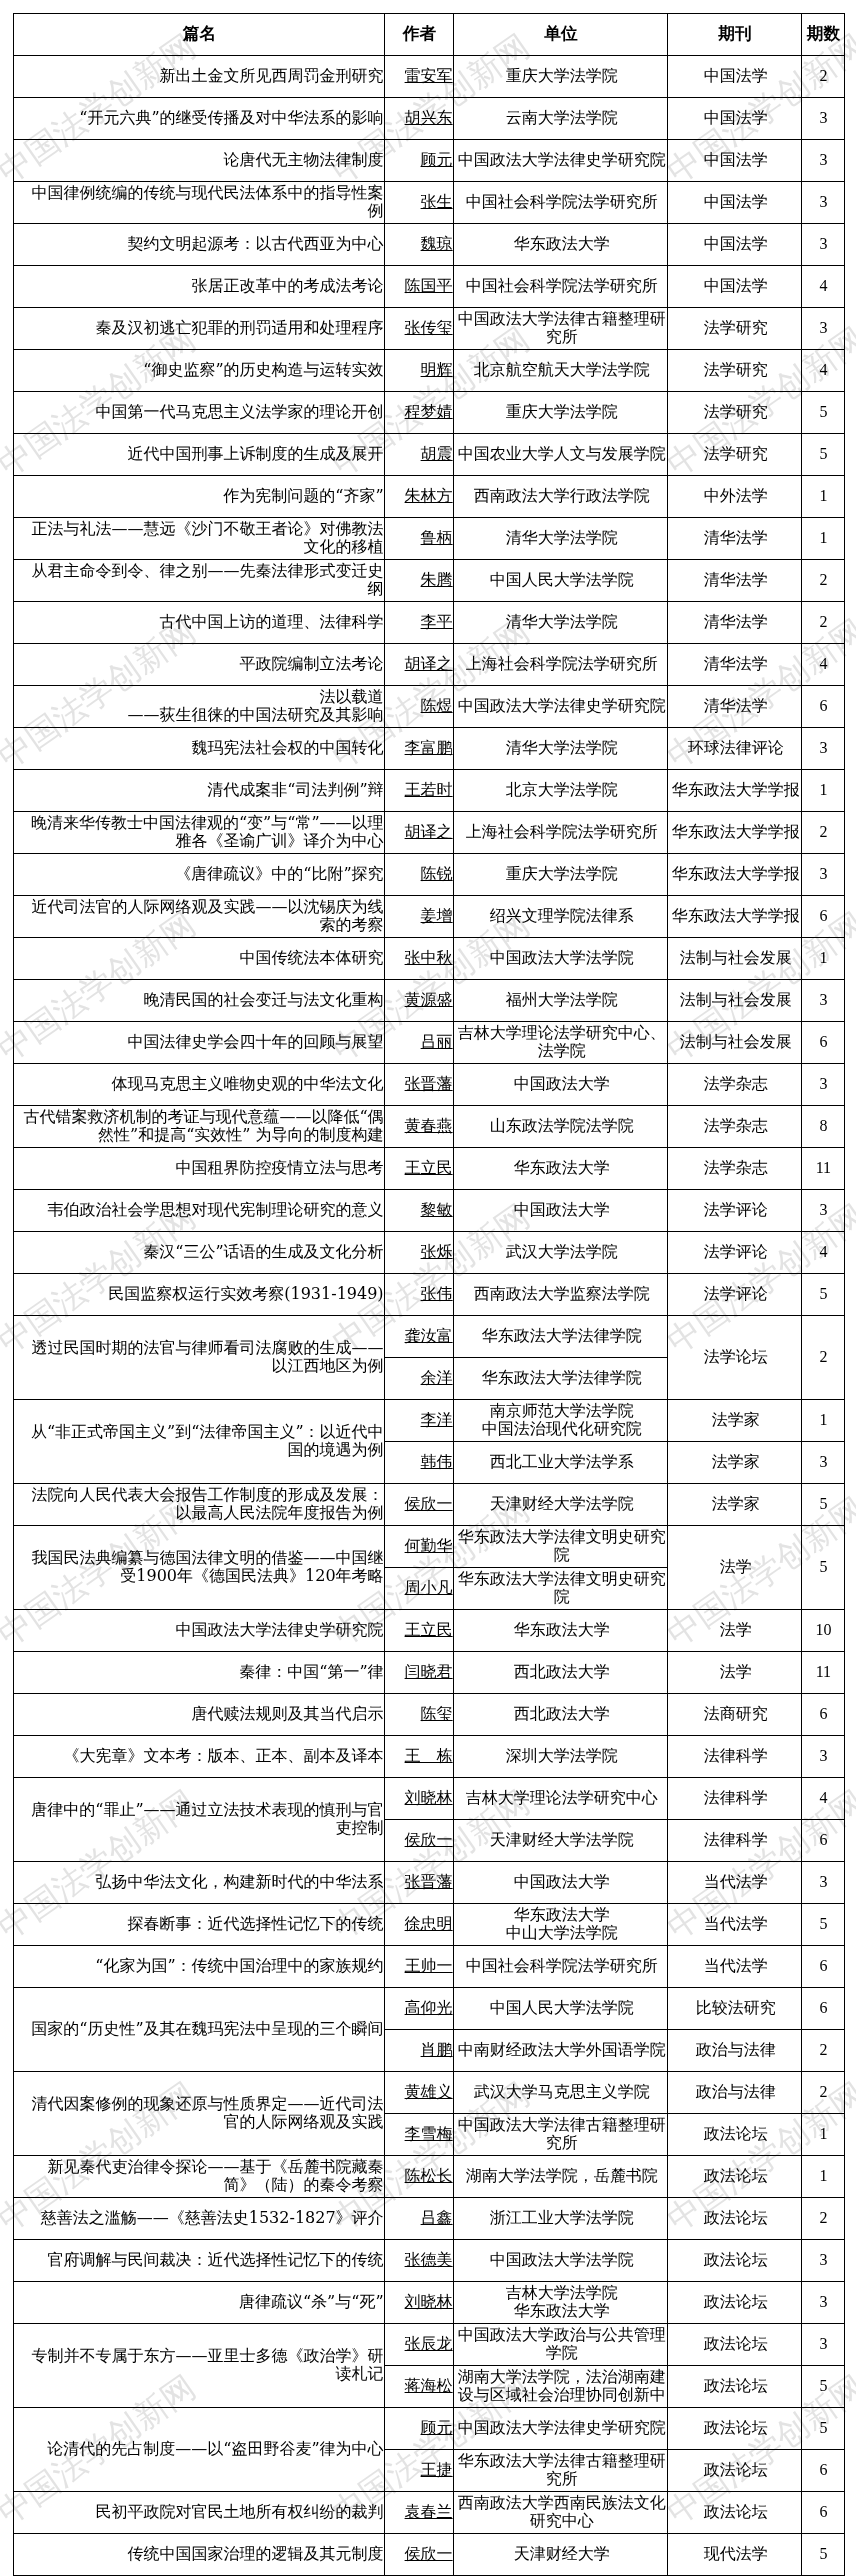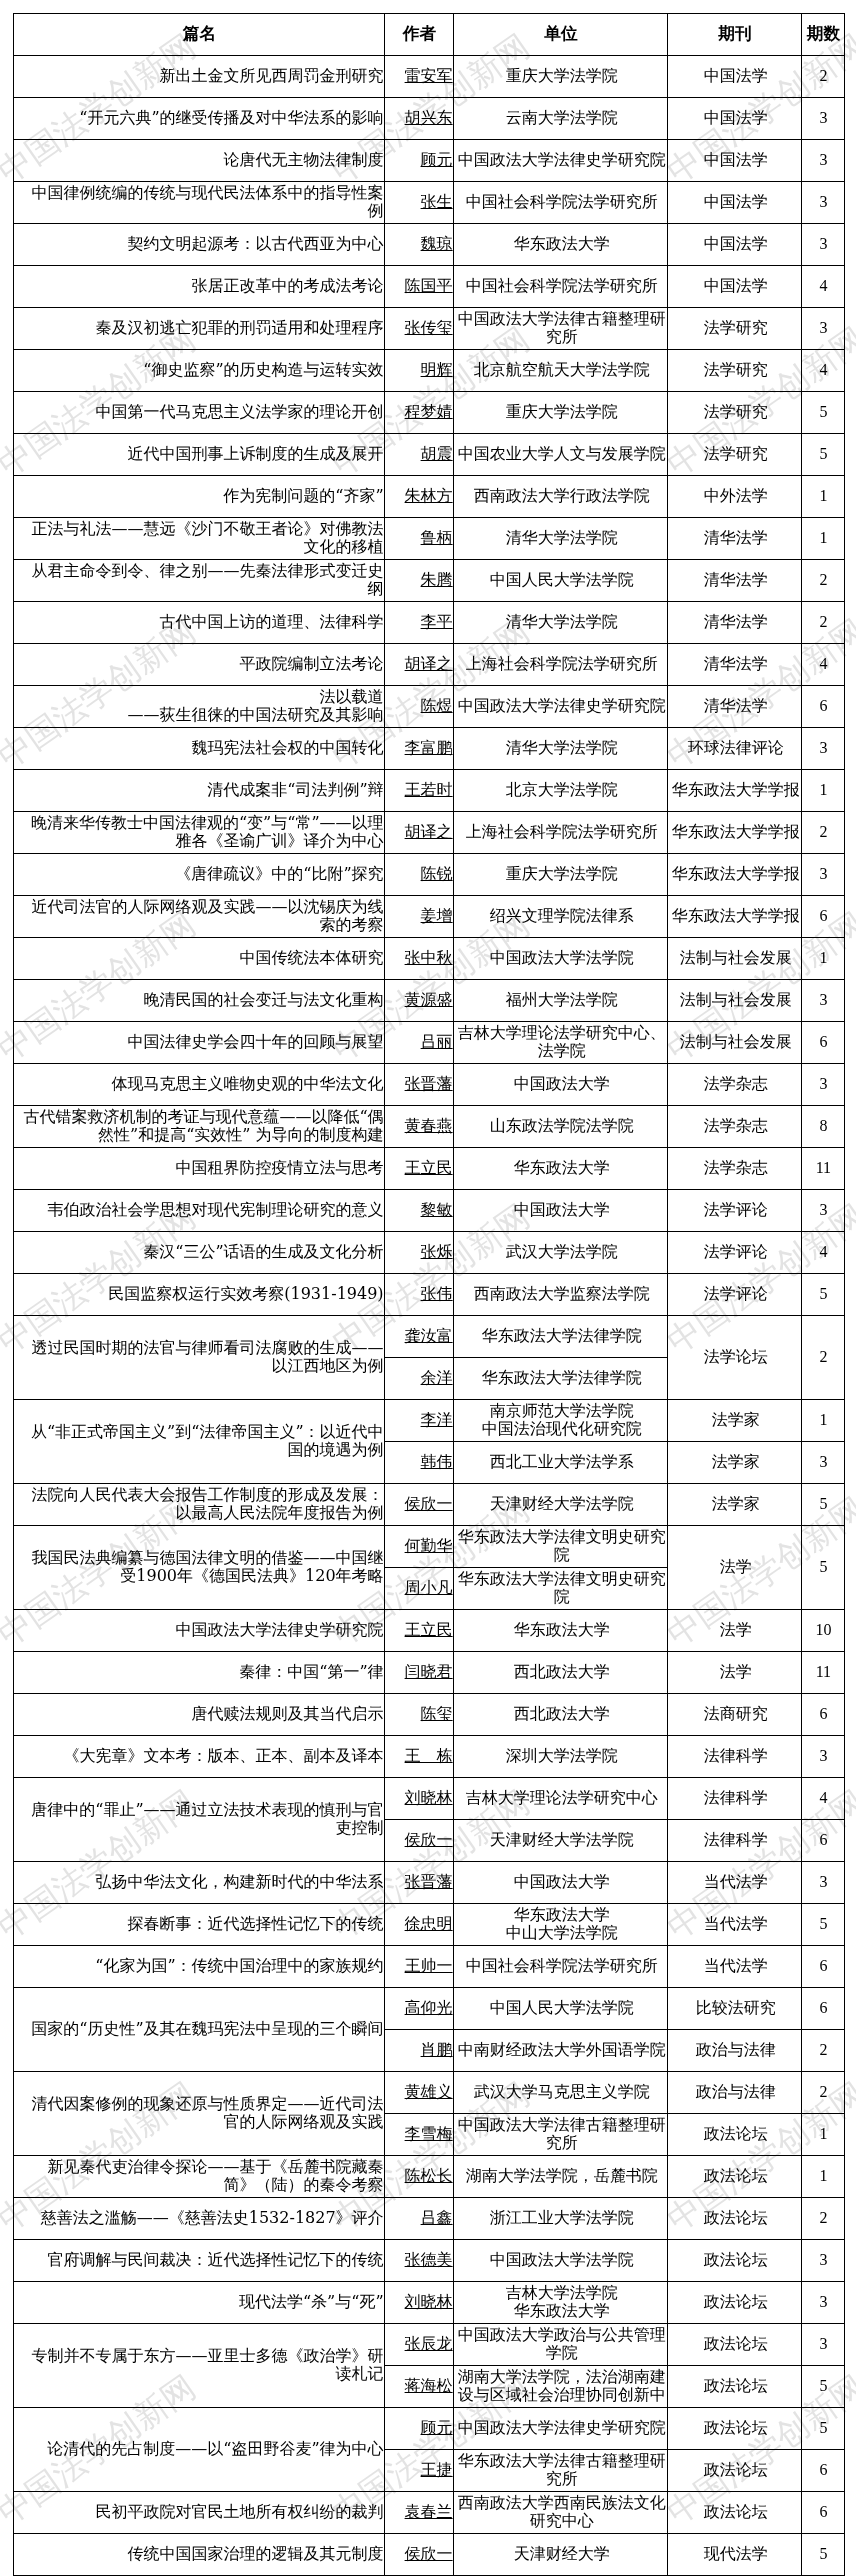--- a/index.html
+++ b/index.html
@@ -459,21 +459,21 @@
         <td class="n">2</td>
       </tr>
     <tr>
         <td class="t">官府调解与民间裁决：近代选择性记忆下的传统</td>
         <td class="a">张德美</td>
         <td class="u">中国政法大学法学院</td>
         <td class="j">政法论坛</td>
         <td class="n">3</td>
       </tr>
     <tr>
-        <td class="t">现代法学“杀”与“死”</td>
+        <td class="t">唐律疏议“杀”与“死”</td>
         <td class="a">刘晓林</td>
         <td class="u">吉林大学法学院
 华东政法大学</td>
         <td class="j">政法论坛</td>
         <td class="n">3</td>
       </tr>
 
     <tr>
         <td class="t" rowspan="2">专制并不专属于东方——亚里士多德《政治学》研读札记</td>
         <td class="a">张辰龙</td>

